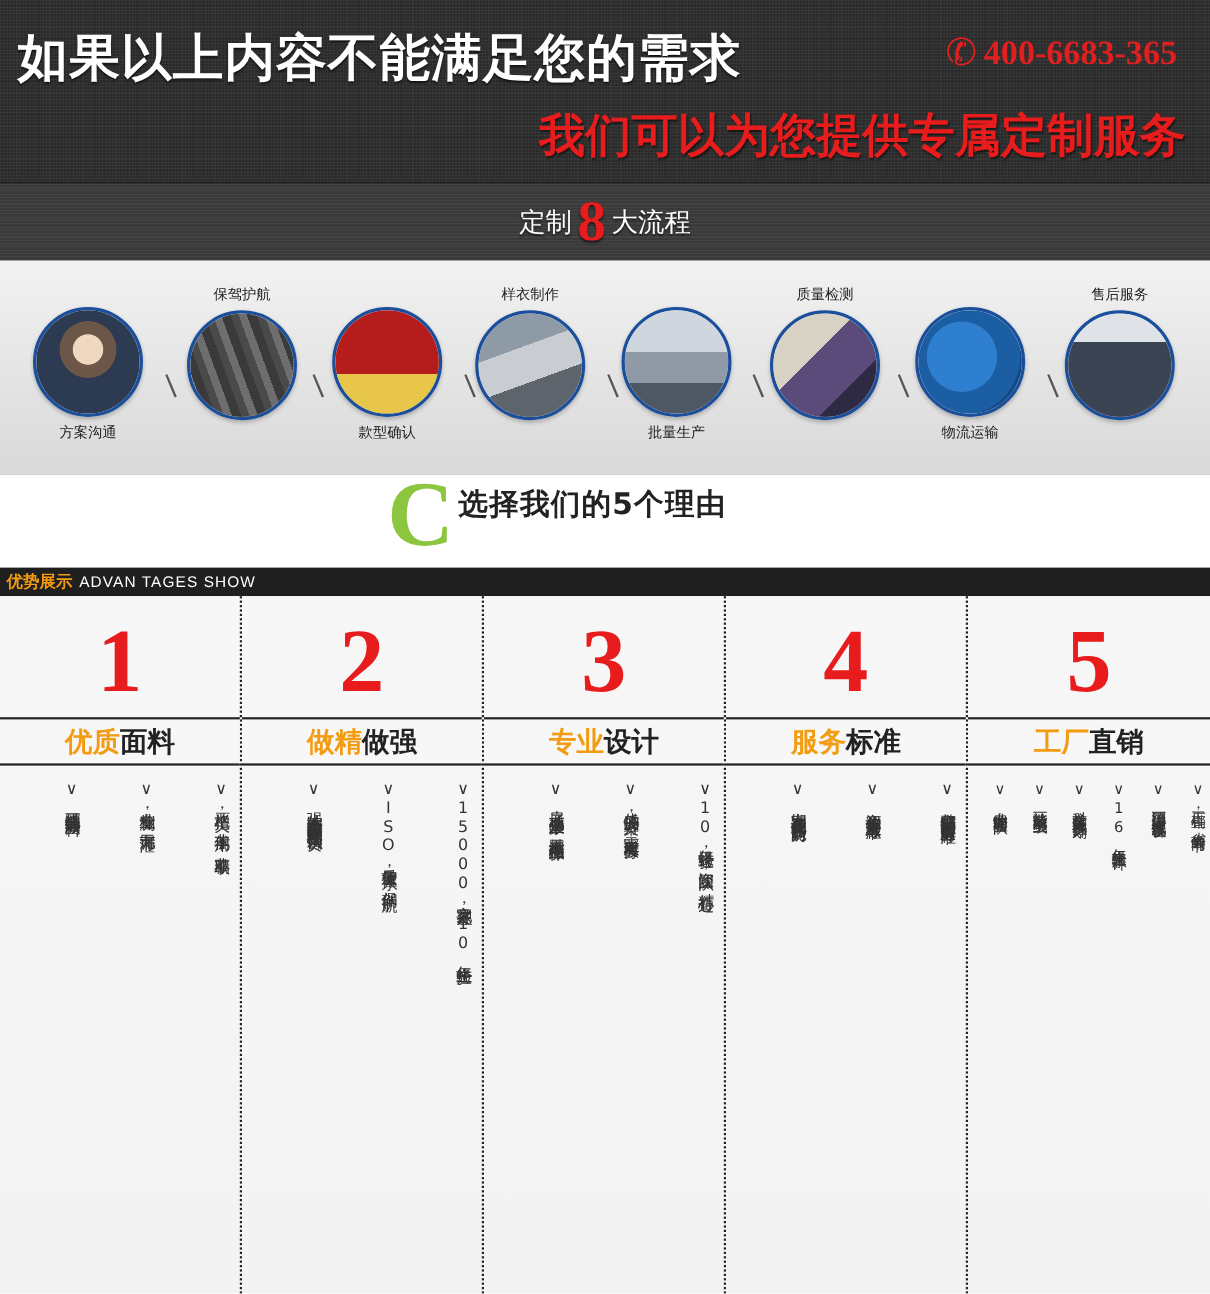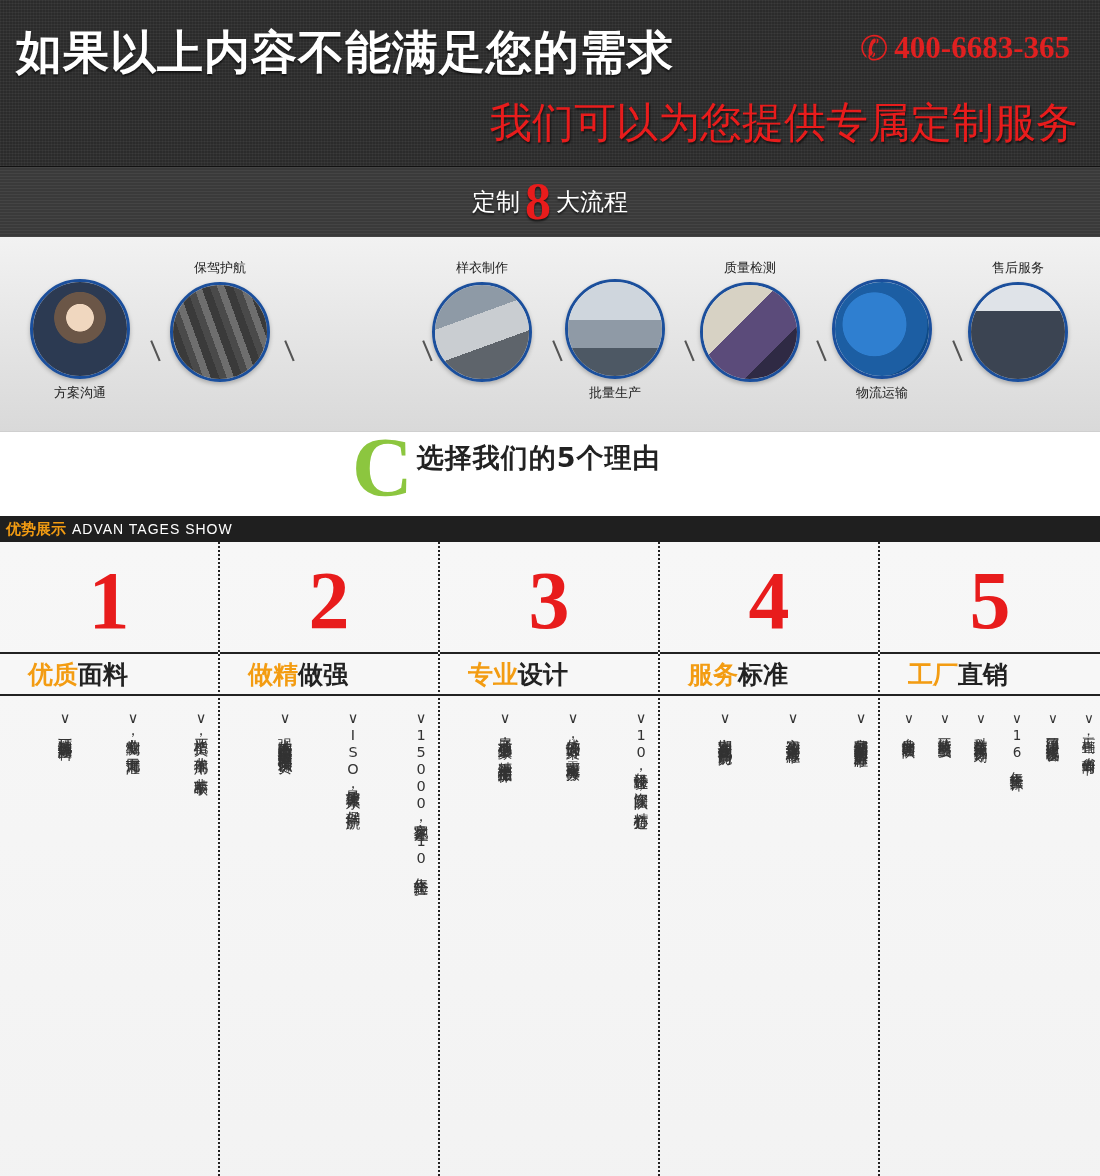--- a/index.html
+++ b/index.html
@@ -33,21 +33,21 @@
     font-size:34px;color:#e02020;line-height:1;
     transform:rotate(-10deg);
   }
   .phone-num{
     font-size:31px;font-weight:bold;color:#e02020;
     font-family:"Liberation Serif","DejaVu Serif",serif;
     letter-spacing:0px;
   }
   .hl2{
     position:absolute;right:22px;top:95px;
-    font-size:42px;font-weight:normal;color:#e81c1c;
+    font-size:42px;font-weight:bold;color:#e81c1c;
     font-family:"DejaVu Sans","Liberation Sans",sans-serif;
     text-shadow:1px 2px 2px rgba(0,0,0,.55);
     margin-left:48px;
   }
 
   
   .band{
     position:relative;width:1100px;height:70px;
     background:
       repeating-linear-gradient(0deg, rgba(255,255,255,.05) 0px, rgba(255,255,255,.05) 1px, rgba(0,0,0,0) 1px, rgba(0,0,0,0) 3px),
@@ -142,23 +142,22 @@
     box-sizing:border-box;
   }
   .col:last-child{border-right:none;}
   .num{
     text-align:center;font-size:82px;font-weight:bold;color:#e81c1c;
     font-family:"Liberation Serif","DejaVu Serif",serif;
     line-height:1;padding-top:18px;height:92px;
   }
   .titlerow{
     border-top:2px solid #222;border-bottom:2px solid #222;
-    height:40px;display:flex;align-items:center;justify-content:flex-start;
+    height:40px;display:flex;align-items:center;justify-content:center;
     background:#f7f7f7;
-    padding-left:28px;
   }
   .t-orange{color:#f39c12;font-size:25px;font-weight:bold;font-family:"DejaVu Sans","Liberation Sans",sans-serif;}
   .t-dark{color:#222;font-size:25px;font-weight:bold;font-family:"DejaVu Sans","Liberation Sans",sans-serif;}
   .vlist{
     display:flex;flex-direction:row-reverse;justify-content:center;
     gap:0px;padding-top:14px;height:470px;
   }
   .vitem{
     writing-mode:vertical-rl;text-orientation:upright;
     font-size:14.5px;color:#333;line-height:1.45;
@@ -199,20 +198,26 @@
     <div class="arrow" style="left:146px;top:100px;">＼</div>
 
     <div class="node top" style="left:160px;top:22px;">
       <div class="cap">保驾护航</div>
       <div class="bubble">
           <div class="ph ph-fabric"></div>
         </div>
     </div>
     <div class="arrow" style="left:280px;top:100px;">＼</div>
 
+    <div class="node bottom" style="left:292px;top:42px;">
+      <div class="bubble">
+          <div class="ph ph-shirt"></div>
+        </div>
+      <div class="cap">款型确认</div>
+    </div>
     <div class="arrow" style="left:418px;top:100px;">＼</div>
 
     <div class="node top" style="left:422px;top:22px;">
       <div class="cap">样衣制作</div>
       <div class="bubble">
           <div class="ph ph-sew"></div>
         </div>
     </div>
     <div class="arrow" style="left:548px;top:100px;">＼</div>
 

